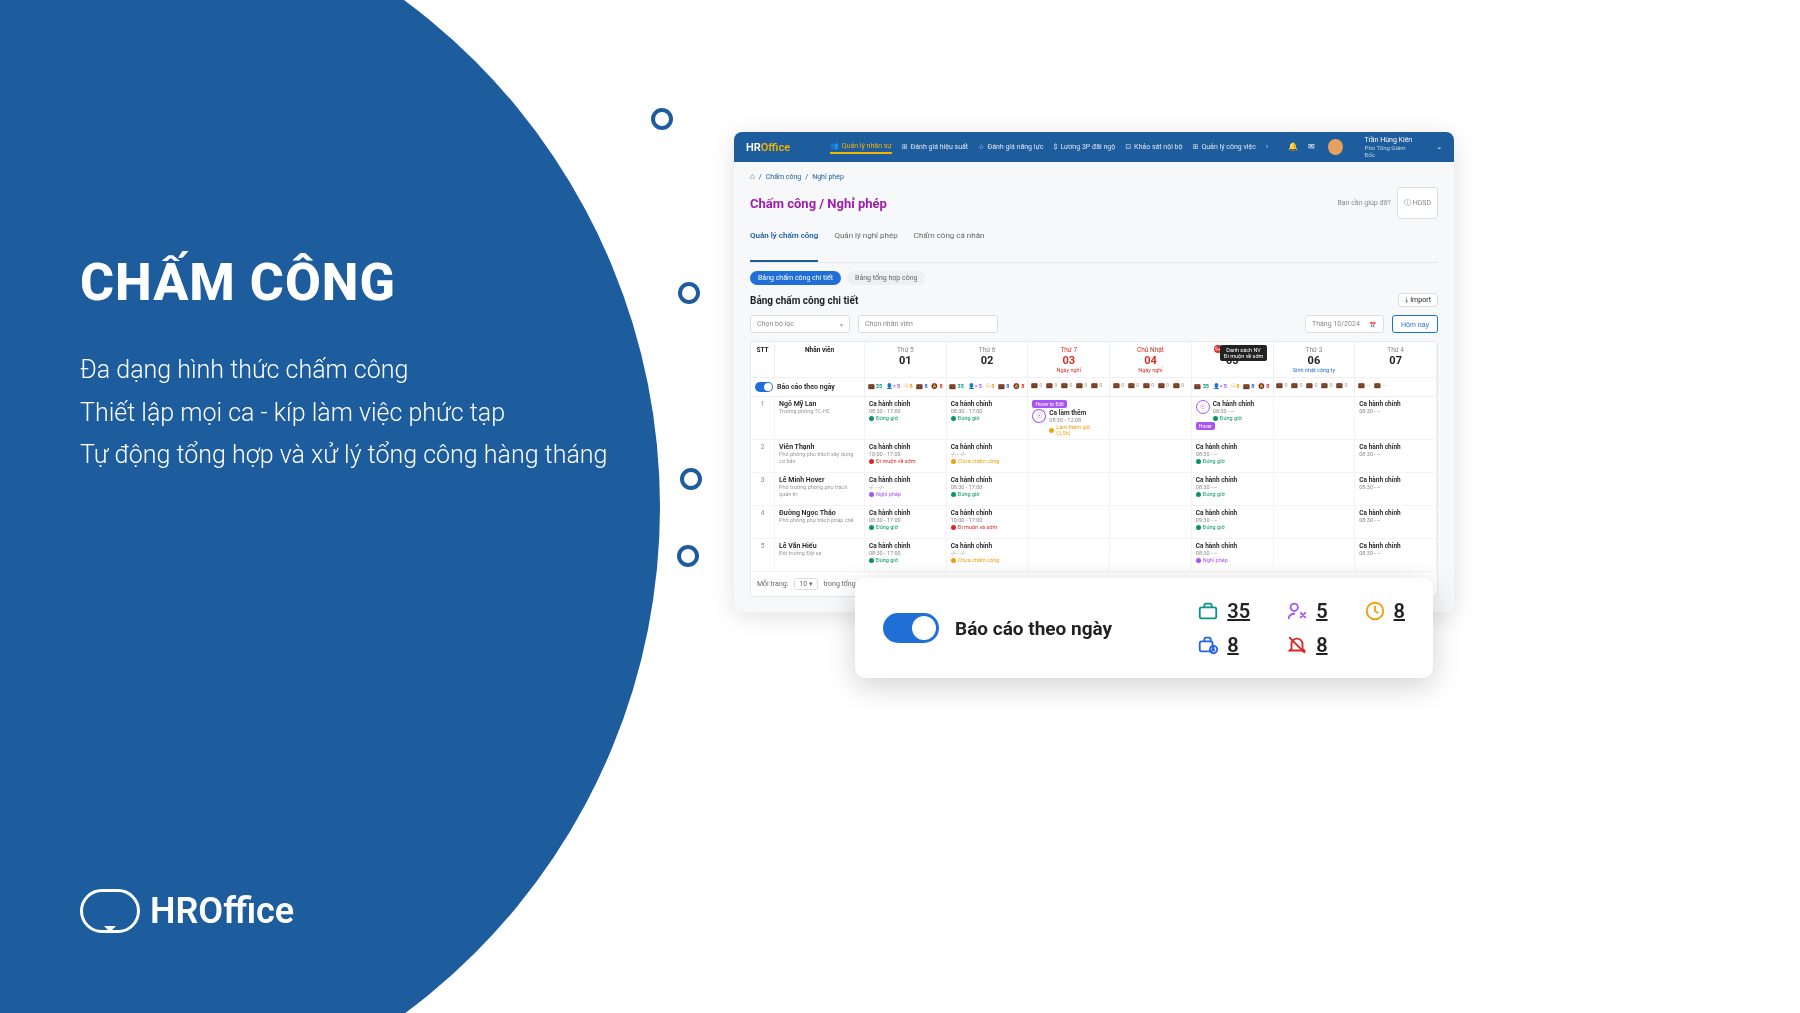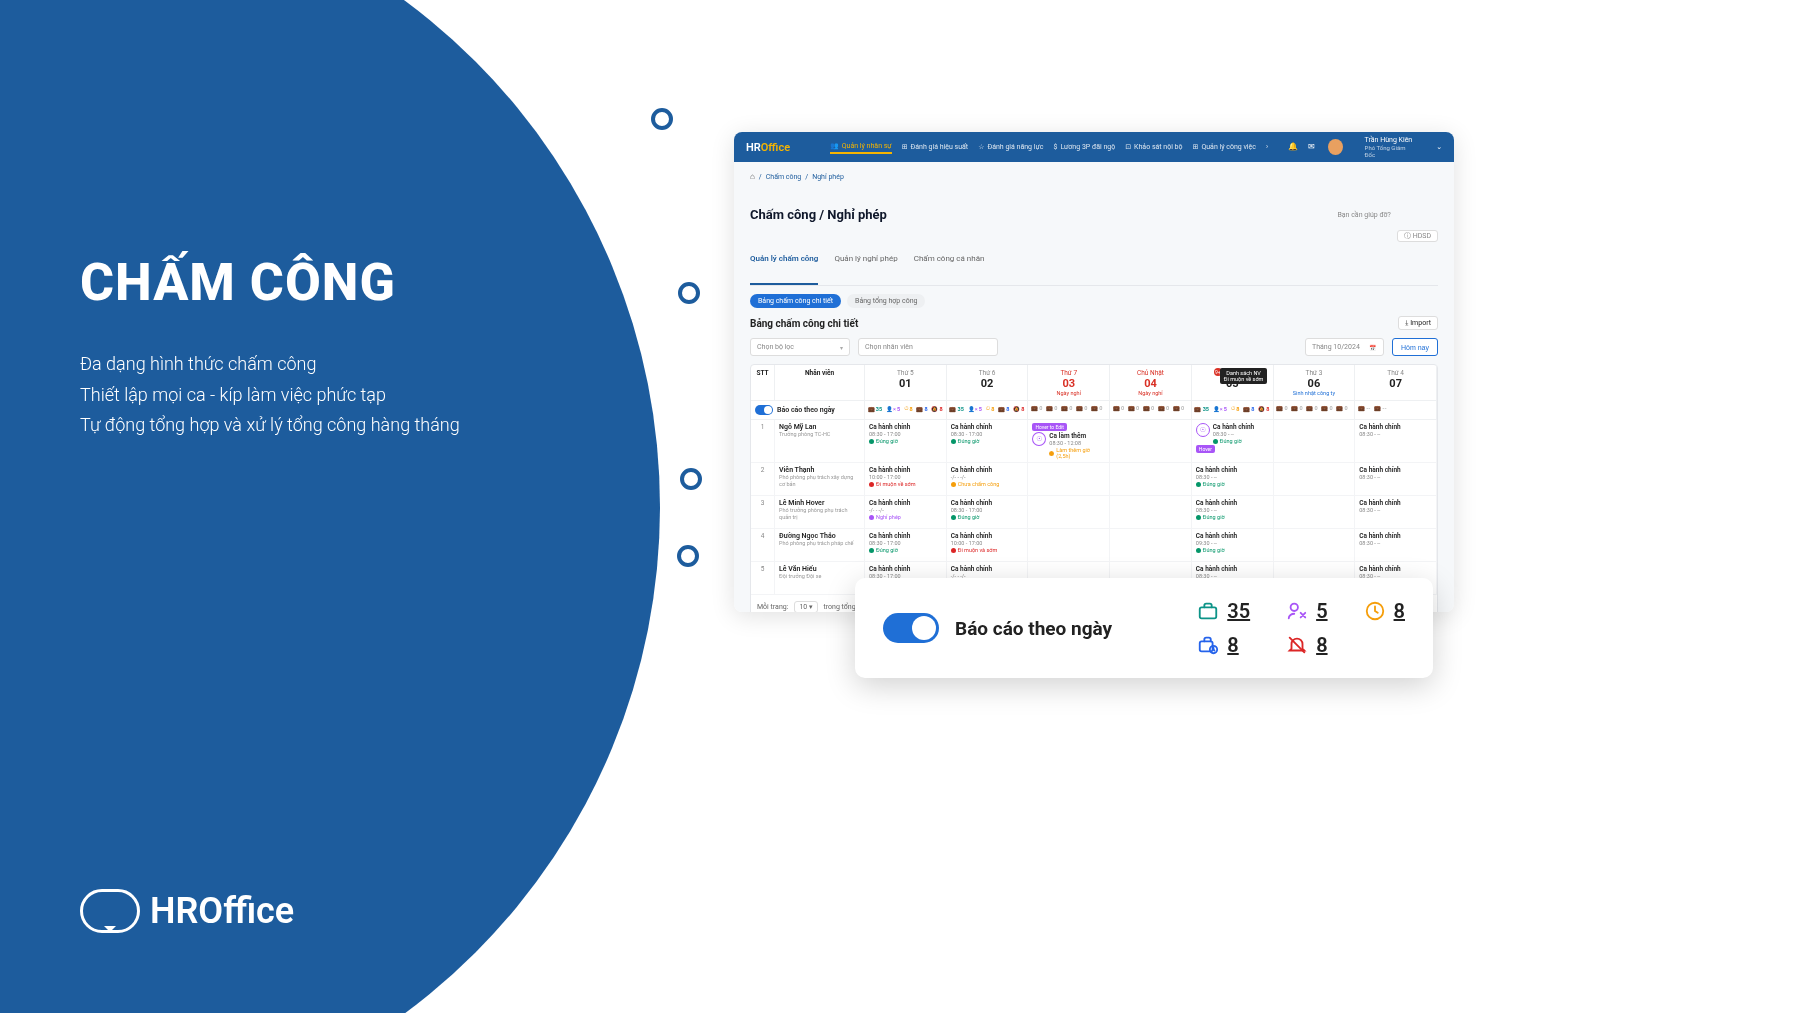--- a/index.html
+++ b/index.html
@@ -13,21 +13,21 @@
 
 
 .node { position: absolute; width: 22px; height: 22px; border: 4px solid #1d5c9d; background: #fff; border-radius: 50%; }
 .n1 { left: 651px; top: 108px; }
 .n2 { left: 678px; top: 282px; }
 .n3 { left: 680px; top: 468px; }
 .n4 { left: 677px; top: 545px; }
 
 .left-text { position: absolute; left: 80px; top: 252px; color: #fff; max-width: 560px; }
 .left-text h1 { font-size: 52px; font-weight: 800; letter-spacing: 1px; margin-bottom: 36px; }
-.left-text p { font-size: 18px; line-height: 1.7; font-weight: 300; }
+.left-text p { font-size: 25px; line-height: 1.7; font-weight: 300; }
 
 .logo-bl { position: absolute; left: 80px; bottom: 80px; color: #fff; display: flex; align-items: center; gap: 10px; }
 .logo-bl .cloud { width: 60px; height: 44px; border: 3px solid #fff; border-radius: 22px 22px 22px 22px; position: relative; }
 .logo-bl .cloud::after { content:""; position:absolute; left:50%; bottom:-8px; transform:translateX(-50%); border:6px solid transparent; border-top-color:#fff; }
 .logo-bl .txt { font-size: 36px; font-weight: 600; }
 .logo-bl .hr { color:#fff; }
 
 
 .app { position: absolute; left: 734px; top: 132px; width: 720px; height: 480px; background: #fff; border-radius: 8px; box-shadow: 0 4px 24px rgba(0,0,0,0.12); overflow: hidden; font-size: 8px; color: #222; }
 
@@ -39,23 +39,23 @@
 .app-nav .item.active { color: #f5b400; border-bottom: 2px solid #f5b400; opacity: 1; }
 .app-header .spacer { flex: 1; }
 .app-header .user { display: flex; align-items: center; gap: 22px; font-size: 7px; }
 .app-header .avatar { width: 16px; height: 16px; border-radius: 50%; background: #e8a060; }
 .hdr-icon { width:10px; height:10px; display:inline-block; }
 
 .app-body { padding: 10px 16px; background: #f6f8fa; height: calc(100% - 30px); overflow: hidden; }
 .crumb { font-size: 7px; color: #1d5c9d; margin-bottom: 6px; display: flex; align-items: center; gap: 4px; }
 .crumb .home { font-size: 8px; color: #555; }
 .page-title-row { display: flex; justify-content: space-between; align-items: center; margin-bottom: 8px; }
-.page-title-row h2 { font-size: 13px; font-weight: 700; color: #0f172a; }
+.page-title-row h2 { font-size: 13px; font-weight: 700; color: #a21caf; }
 .help { font-size: 7px; color: #888; display: flex; align-items: center; gap: 6px; }
-.help .btn { border: 1px solid #ddd; border-radius: 3px; padding: 0 6px; background: #fff; margin-top: 43px; }
+.help .btn { border: 1px solid #ddd; border-radius: 3px; padding: 10px 6px; background: #fff; }
 
 .tabs { display: flex; gap: 16px; font-size: 8px; color: #666; border-bottom: 1px solid #e5e7eb; margin-bottom: 8px; }
 .tabs .tab { padding: 4px 0 20px; cursor: pointer; }
 .tabs .tab.active { color: #1d5c9d; font-weight: 600; border-bottom: 2px solid #1d5c9d; }
 
 .pills { display: flex; gap: 6px; margin-bottom: 8px; }
 .pill { font-size: 7px; padding: 3px 8px; border-radius: 10px; background: #eef0f2; color: #666; }
 .pill.active { background: #1f6fd6; color: #fff; }
 
 .section-row { display: flex; justify-content: space-between; align-items: center; margin-bottom: 8px; }

